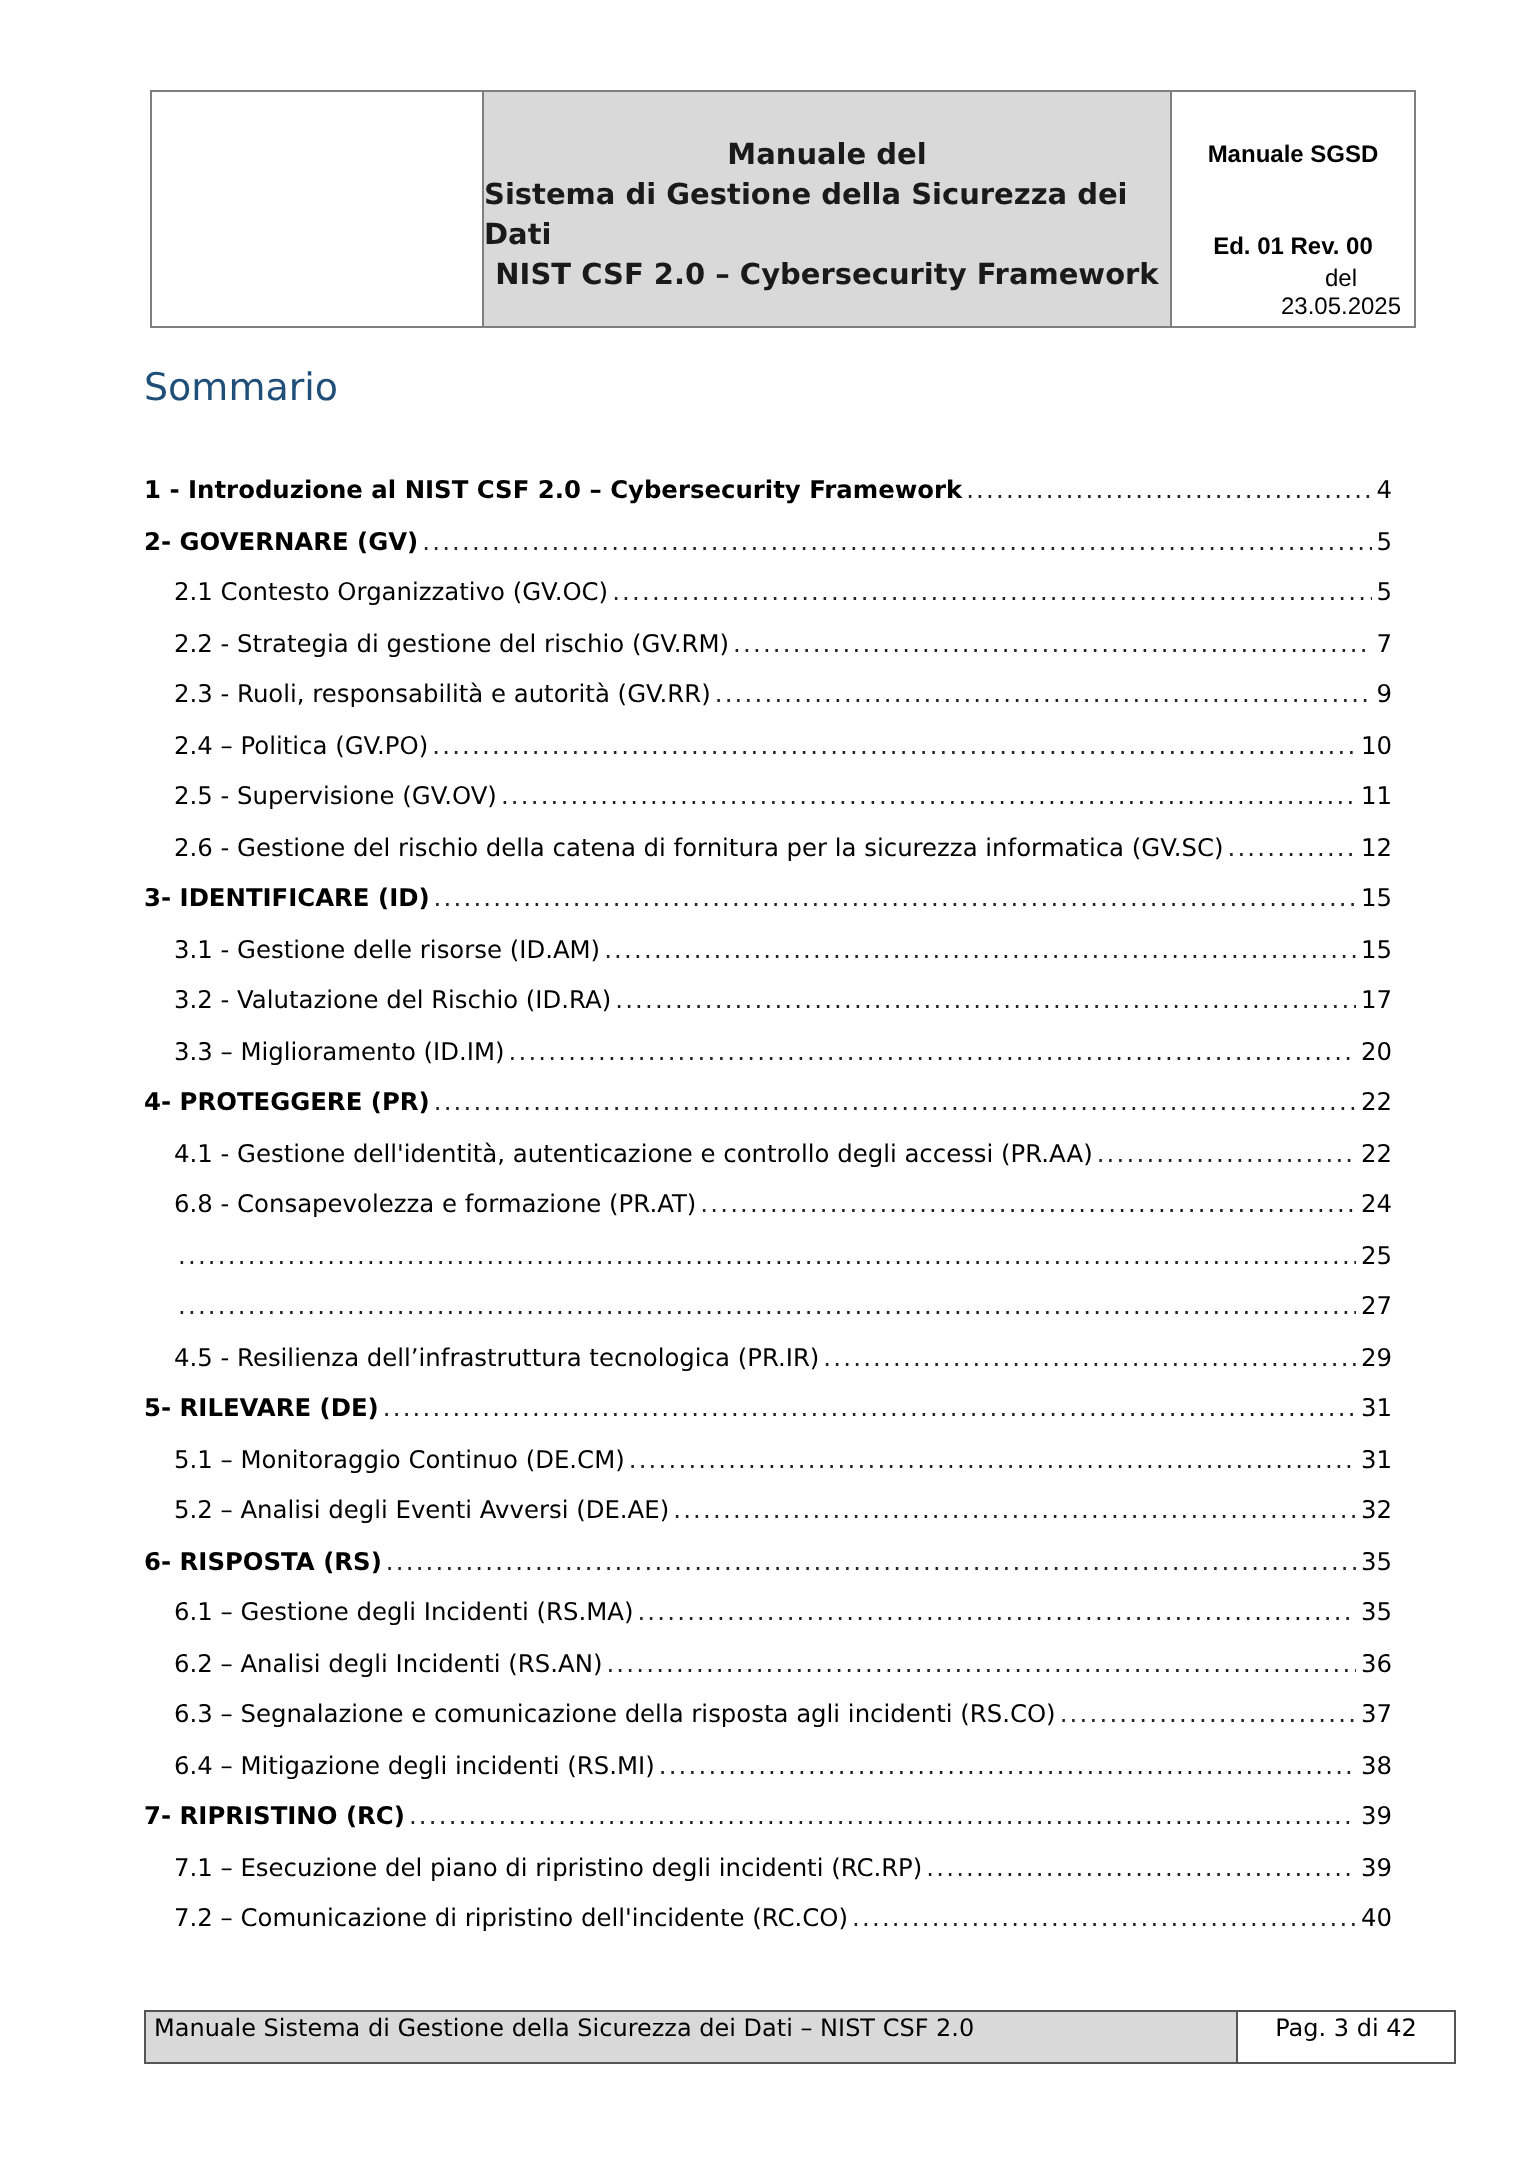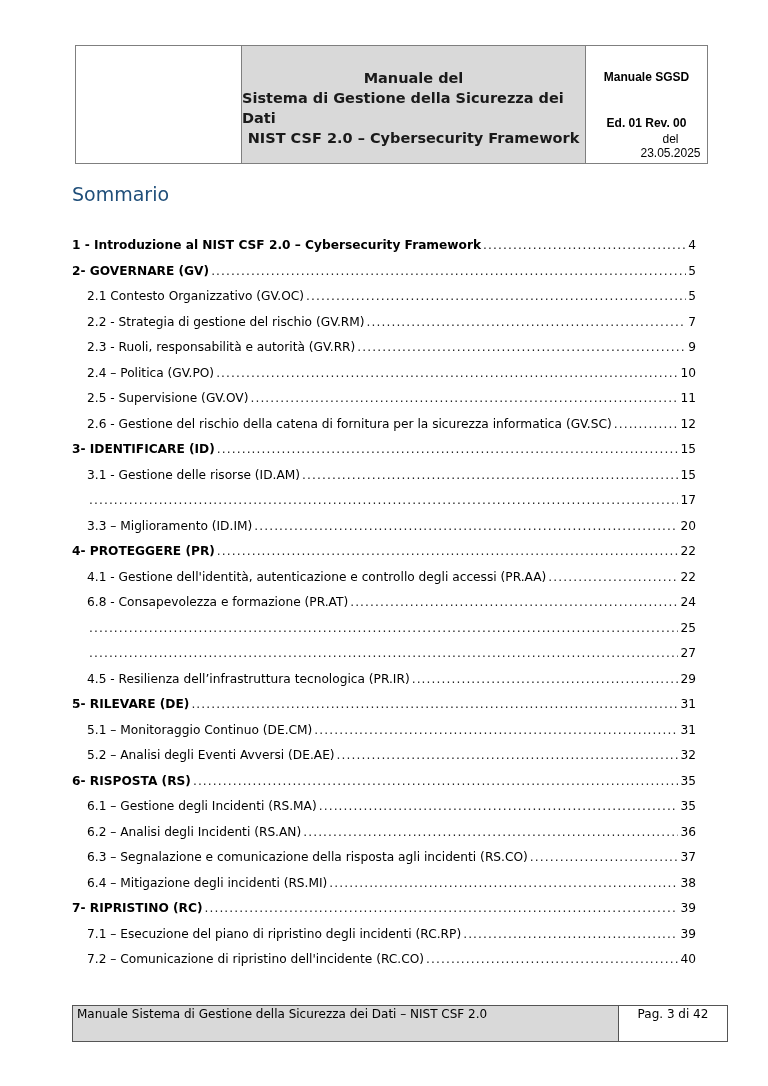--- a/index.html
+++ b/index.html
@@ -20,21 +20,21 @@
          font-family:"DejaVu Sans", sans-serif; }
   .toc { position:absolute; left:72px; top:207px; width:624px;margin-top:26px; }
   .toc-row { display:flex; align-items:baseline; height:25.5px; line-height:25.5px;
          font-size:12.2px; font-family:"DejaVu Sans", sans-serif; white-space:nowrap; overflow:hidden; }
   .toc-row.lvl1 { font-weight:bold; }
   .toc-row.lvl2 { padding-left:15px; }
   .toc-row .label { flex:0 0 auto; }
   .toc-row .dots { flex:1 1 auto; overflow:hidden; font-weight:normal; letter-spacing:1.1px; color:#222; margin:0 2px; }
   .toc-row .dots::before { content:"................................................................................................................................................................................................................"; }
   .toc-row .page { flex:0 0 auto; font-weight:normal; }
-  .ftr { position:absolute; left:72px; top:1005px; width:656px; height:37px;
+  .ftr { position:absolute; left:72px; top:1005px; width:656px; height:27px;
          border:1px solid #555; box-sizing:border-box; display:flex; font-size:12px;
          font-family:"DejaVu Sans", sans-serif; }
   .ftr .left { width:546px; background:#d9d9d9; border-right:1px solid #555; padding-left:4px; line-height:17px; box-sizing:border-box; }
   .ftr .right { flex:1; text-align:center; line-height:17px; }
 </style>
 </head>
 <body>
 
 <div class="hdr">
   <div class="logo"></div>
@@ -97,20 +97,21 @@
       <span class="label">3- IDENTIFICARE (ID)</span>
       <span class="dots"></span>
       <span class="page">15</span>
     </div>
     <div class="toc-row lvl2">
       <span class="label">3.1 - Gestione delle risorse (ID.AM)</span>
       <span class="dots"></span>
       <span class="page">15</span>
     </div>
     <div class="toc-row lvl2">
+      <span class="label">3.2 - Valutazione del Rischio (ID.RA)</span>
       <span class="dots"></span>
       <span class="page">17</span>
     </div>
     <div class="toc-row lvl2">
       <span class="label">3.3 – Miglioramento (ID.IM)</span>
       <span class="dots"></span>
       <span class="page">20</span>
     </div>
     <div class="toc-row lvl1">
       <span class="label">4- PROTEGGERE (PR)</span>

